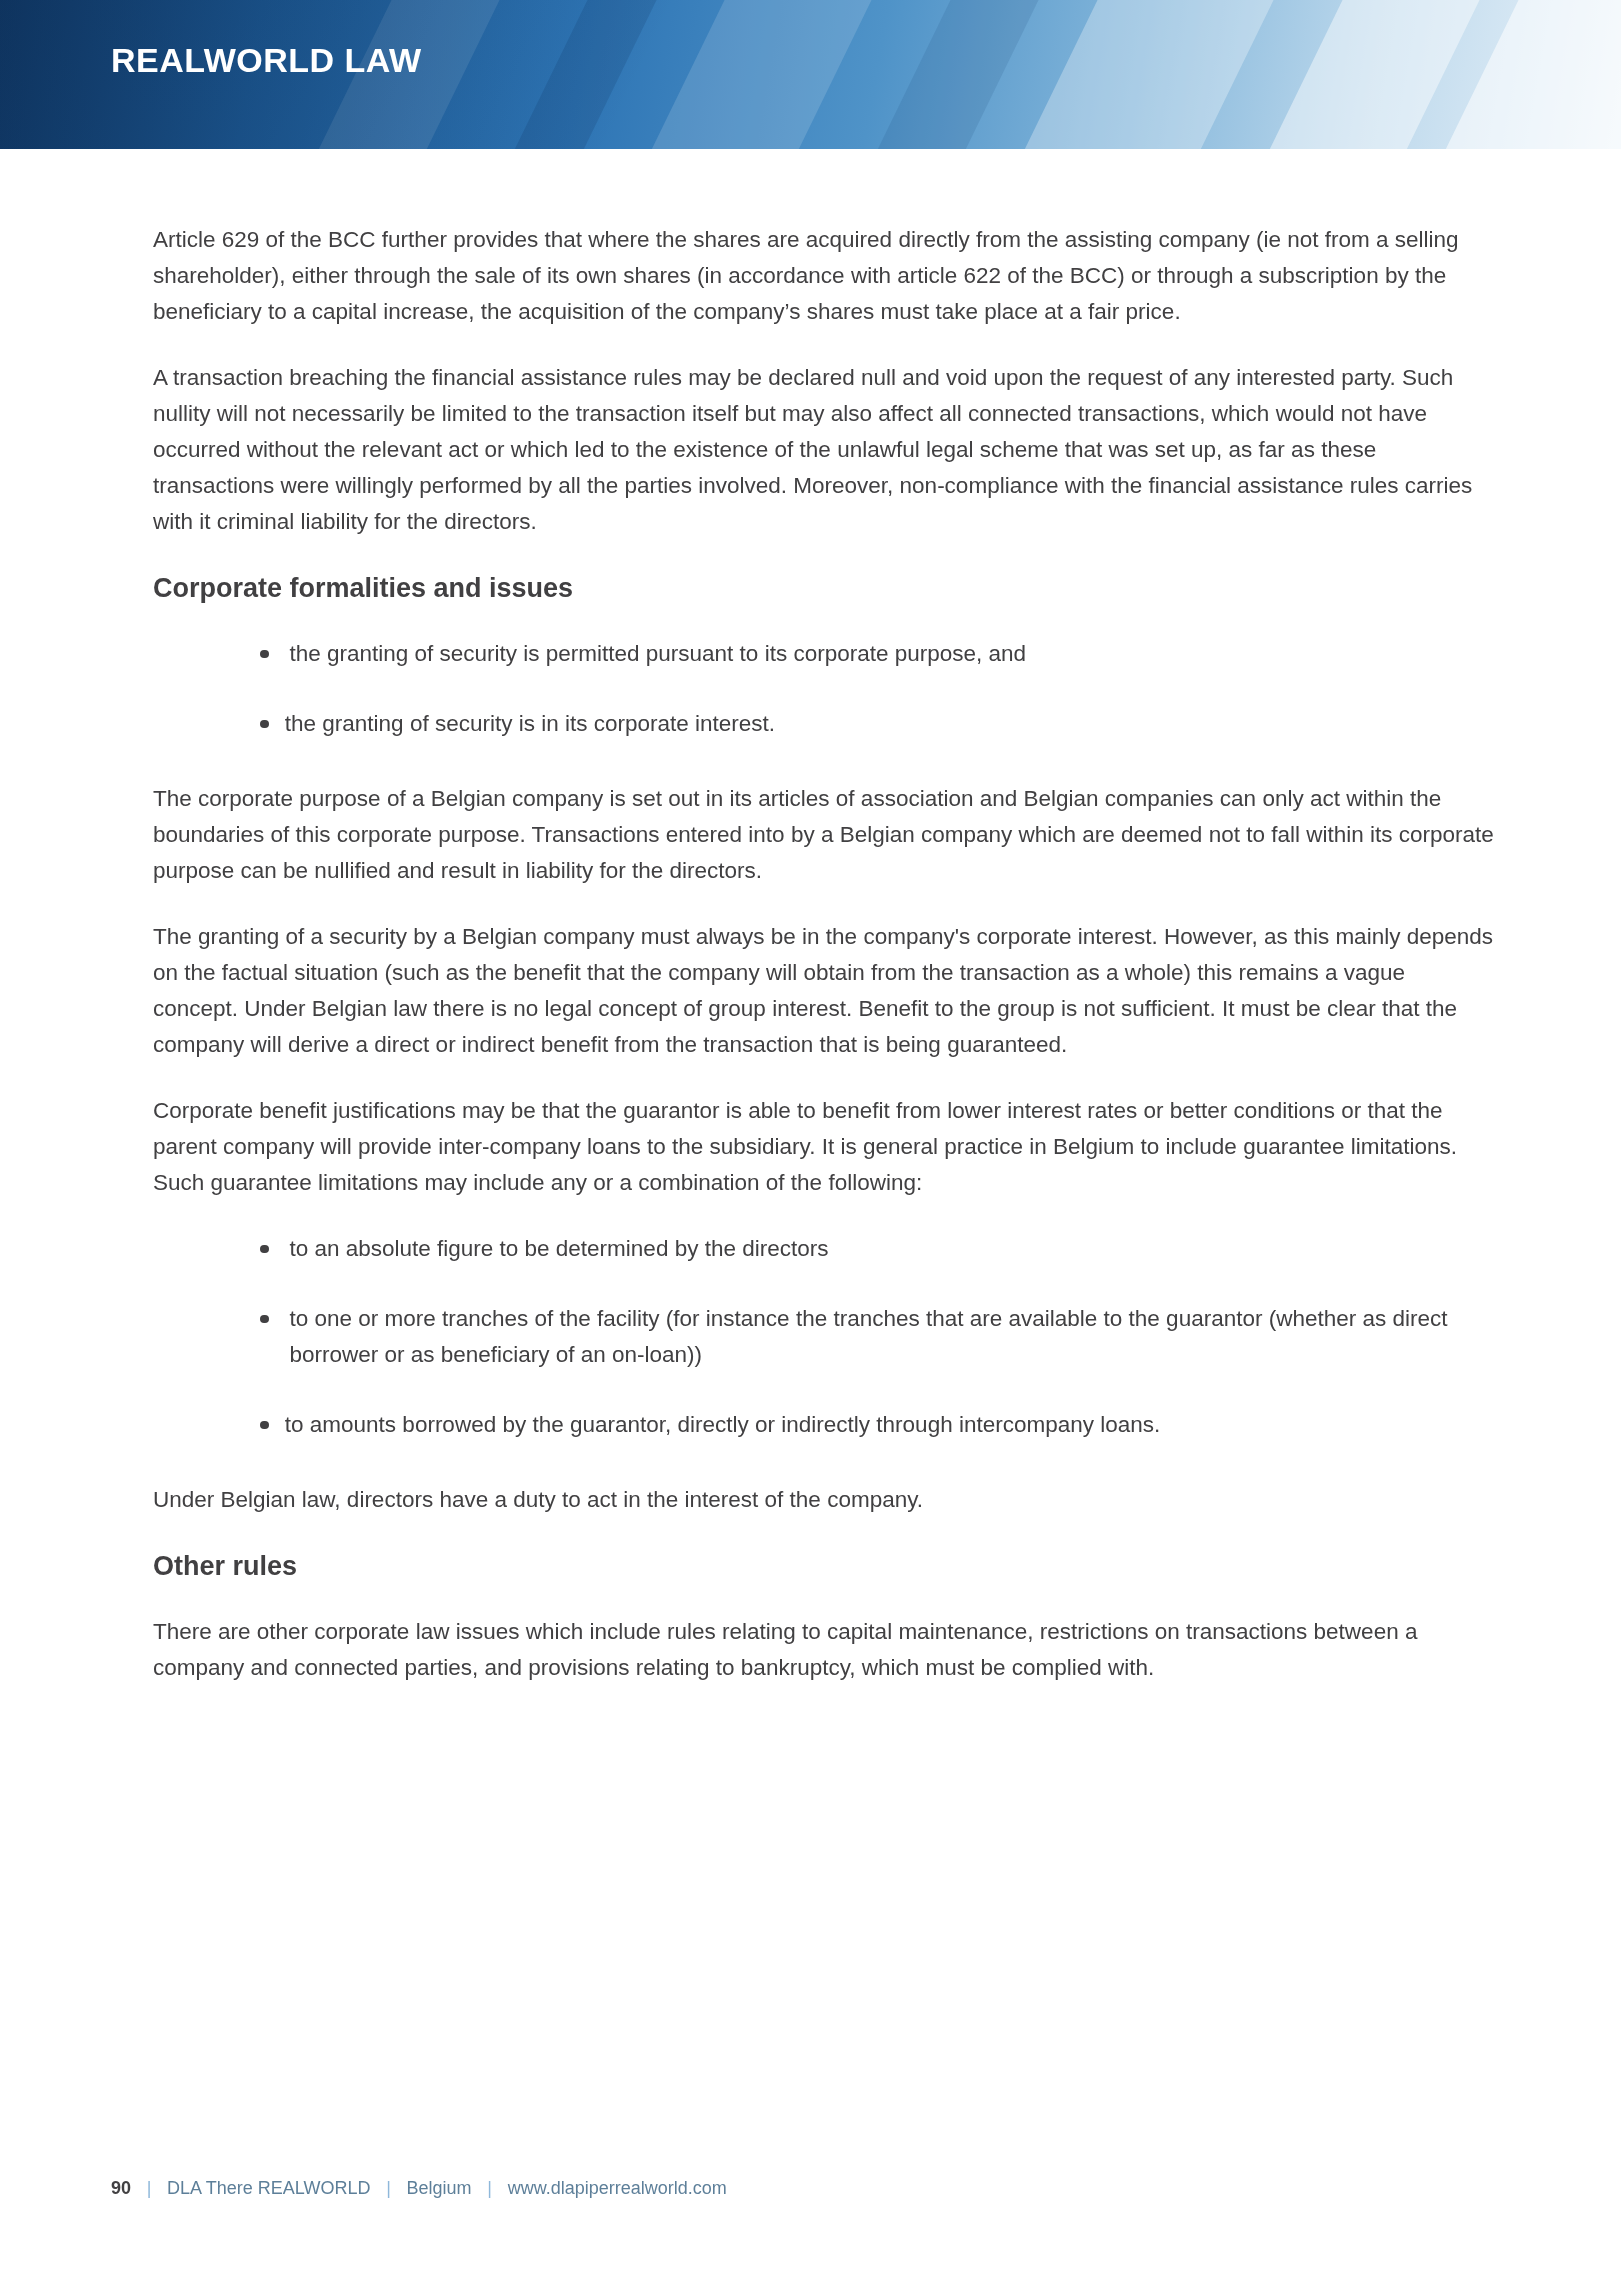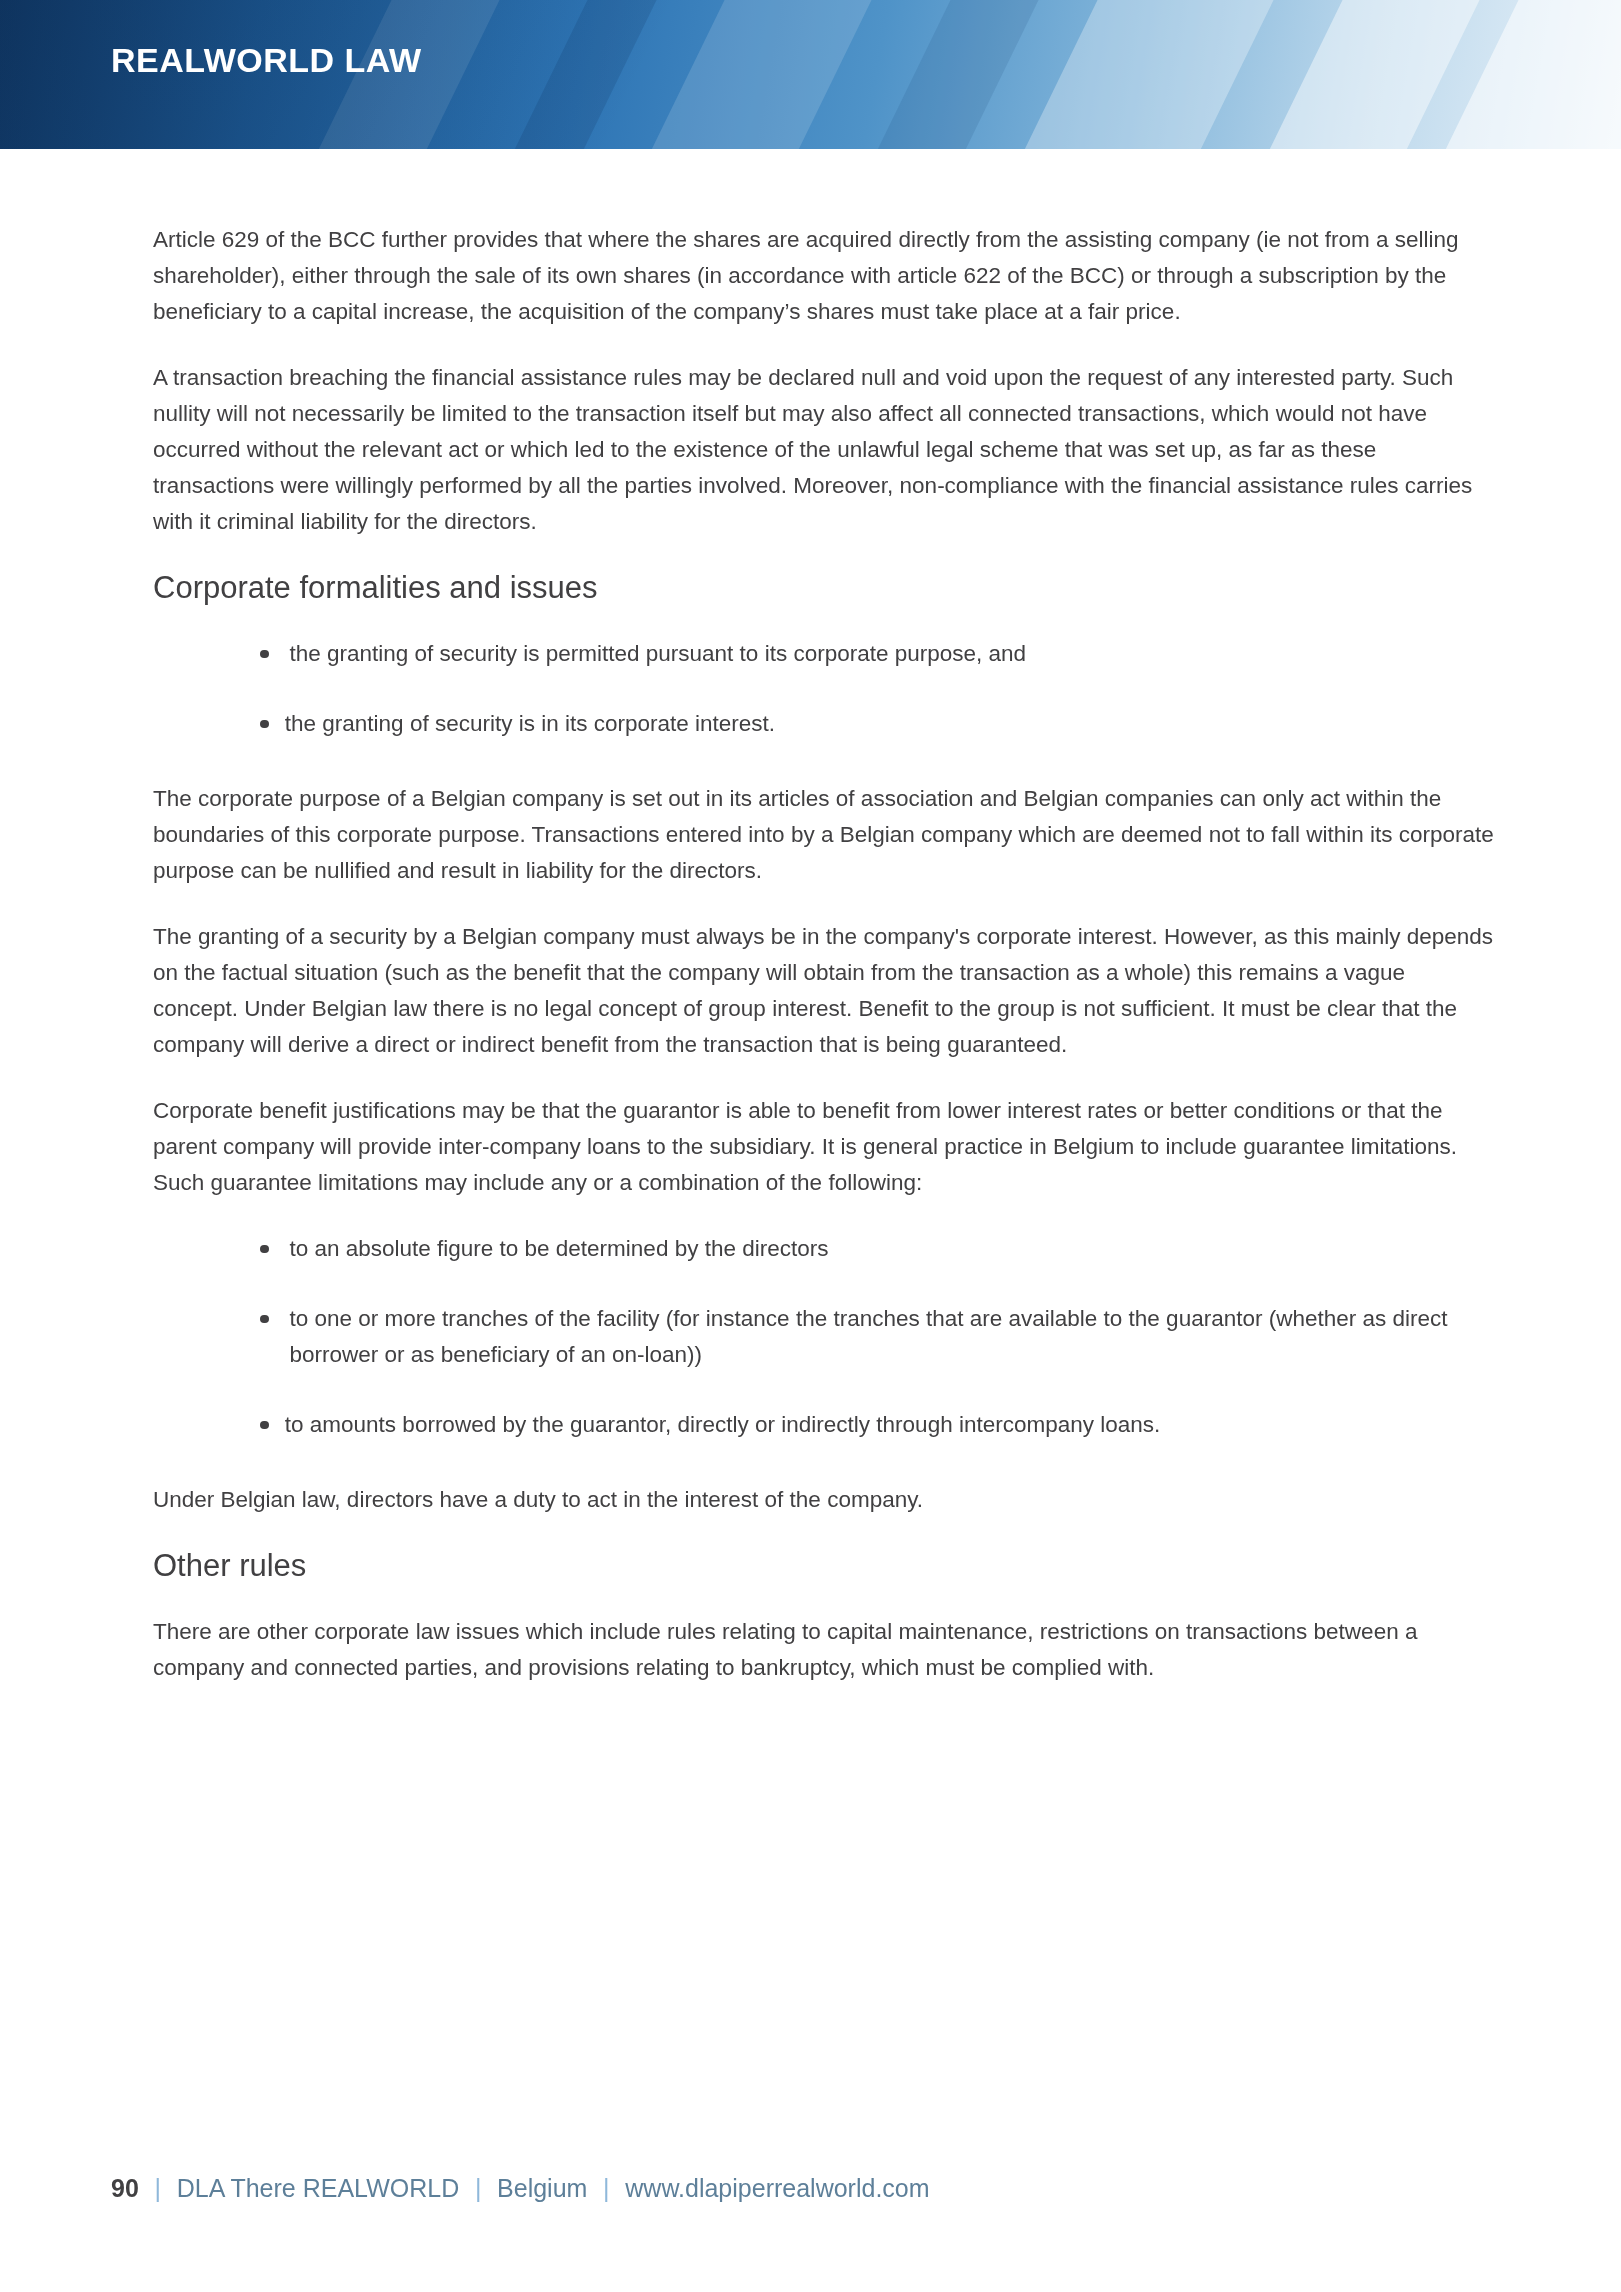--- a/index.html
+++ b/index.html
@@ -65,22 +65,22 @@
     left: 111px;
     top: 222px;
     width: 1341px;
     color: #414042;
     font-size: 22.5px;
     line-height: 36px;
     margin-left: 42px;
   }
   .content p { margin-bottom: 30px; }
   .content h2 {
-    font-size: 31px;
-    font-weight: 400;
+    font-size: 27px;
+    font-weight: 700;
     color: #414042;
     margin: 11.8px 0 30px 0;
     line-height: 36px;
   }
   ul.bullets {
     list-style: none;
     padding-left: 107px;
     margin: 7.8px 0 39px 0;
   }
   ul.bullets li {
@@ -101,21 +101,21 @@
 
   
   .footer {
     position: absolute;
     left: 111px;
     top: 2174px;
     width: 1372px;
     display: flex;
     align-items: baseline;
     gap: 15.7px;
-    font-size: 25px;
+    font-size: 18px;
     line-height: 29px;
   }
   .page-num { font-weight: 700; color: #414042; }
   .f-sep { color: #8fb8da; }
   .f-item { color: #5d7f99; }
   a.f-item { text-decoration: none; cursor: pointer; }
 </style>
 </head>
 <body>
 

